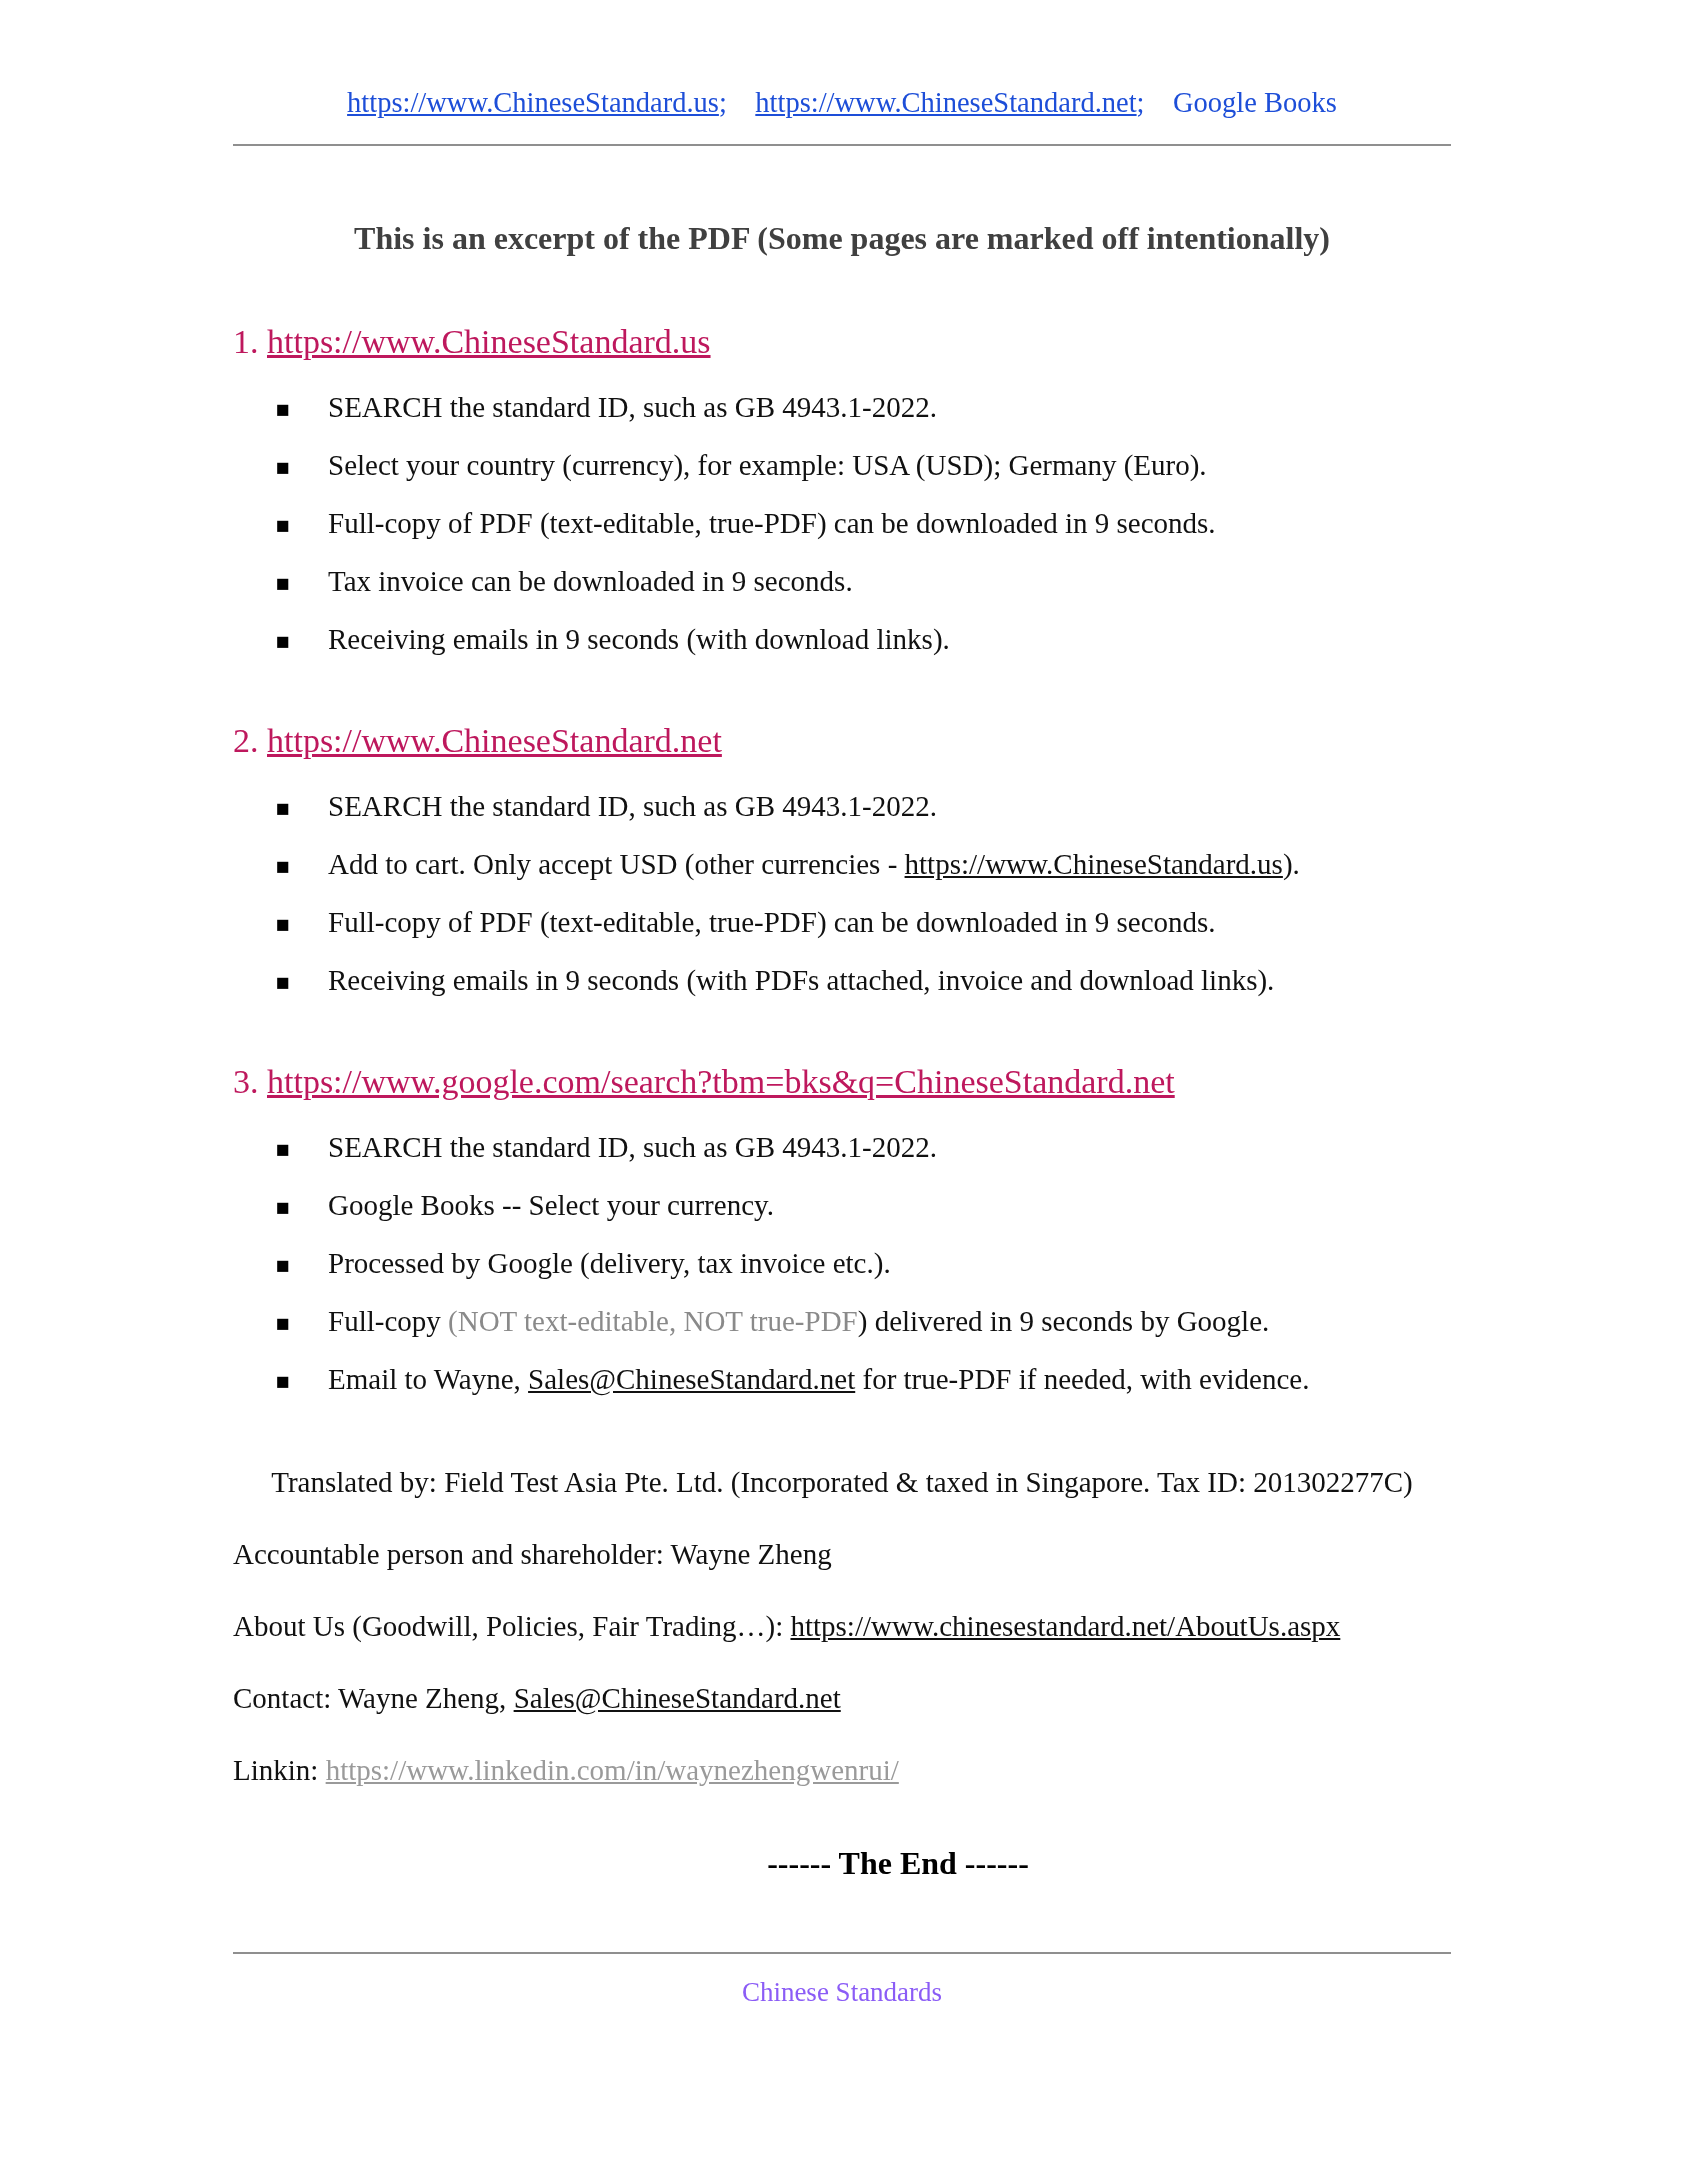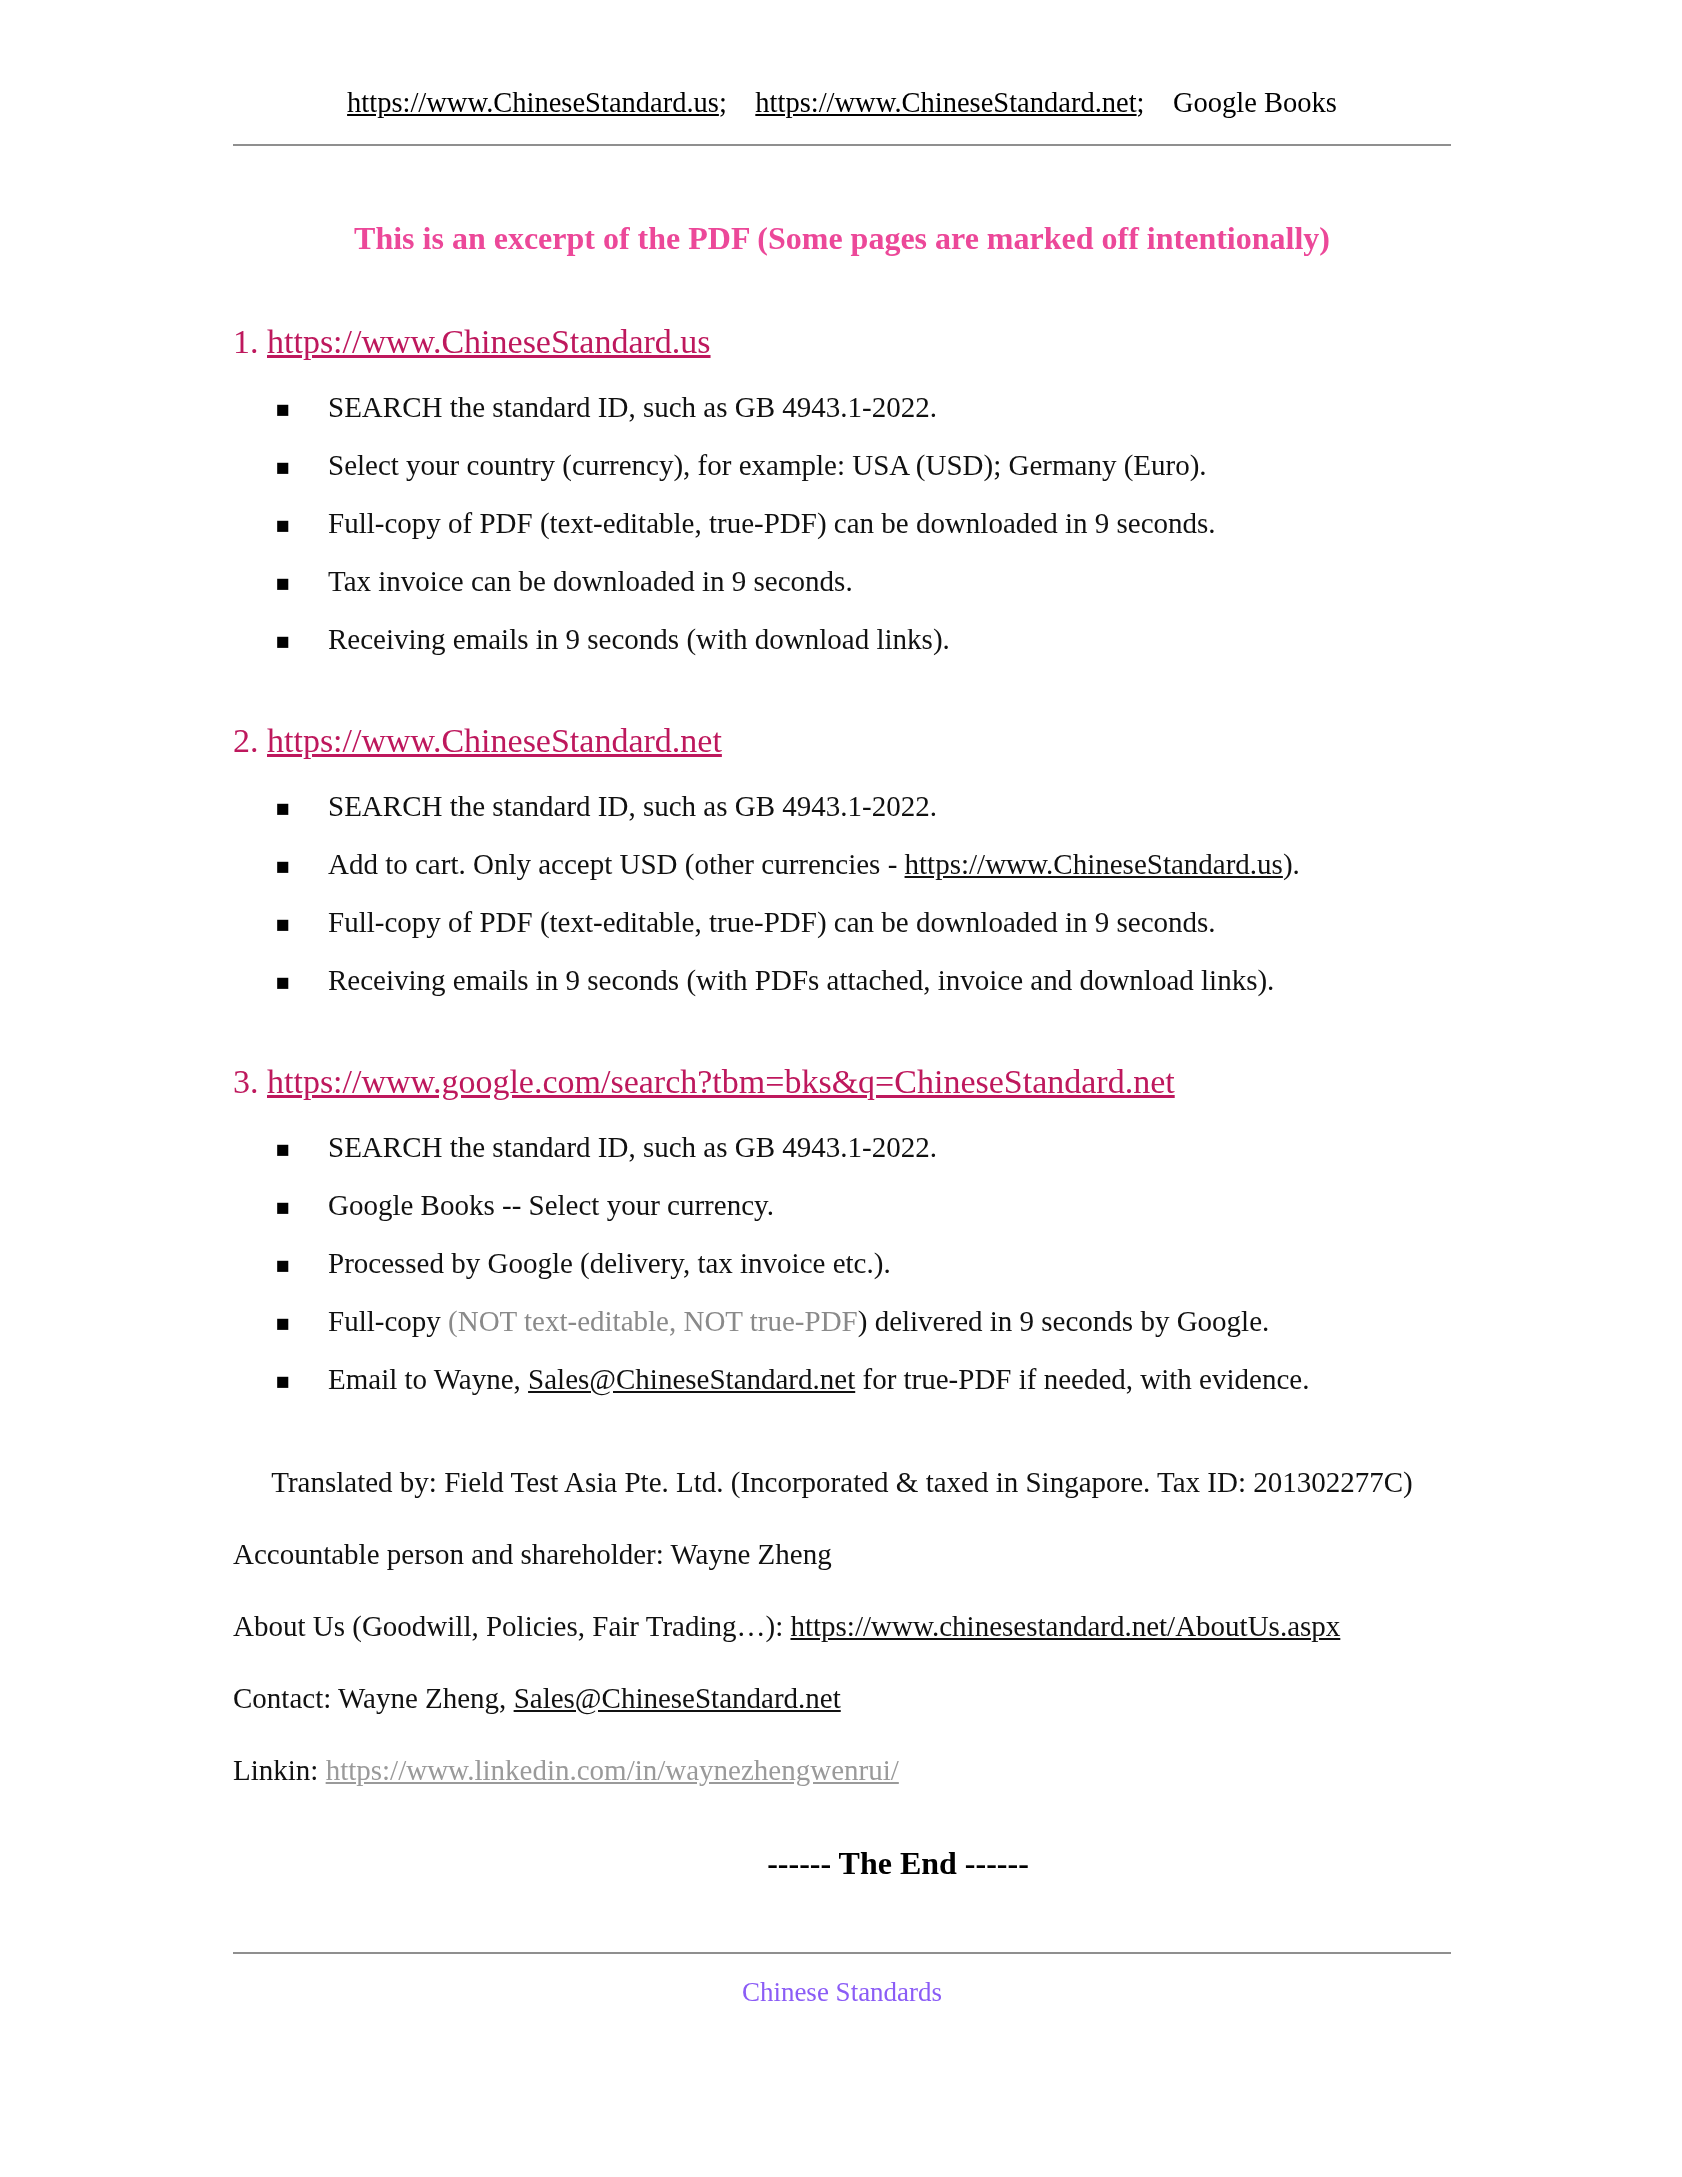--- a/index.html
+++ b/index.html
@@ -11,37 +11,37 @@
     box-sizing: border-box;
     padding: 83px 232px 52px 233px;
     font-family: "Liberation Serif", "DejaVu Serif", serif;
     color: #111111;
   }
   
   .header-line {
     text-align: center;
     font-size: 28.5px;
     line-height: 40px;
-    color: #000000;
+    color: #1d4ed8;
     white-space: pre-wrap;
   }
   .rule {
     border: none;
     border-top: 2.6px solid #8f8f8f;
     margin: 0;
   }
   .header-rule { margin-top: 21px; }
   
   .title {
     margin: 71px 0 0 0;
     text-align: center;
     font-size: 32px;
     line-height: 43px;
     font-weight: bold;
-    color: #ec4899;
+    color: #404040;
   }
   .subtitle {
     margin: 48px 0 0 0;
     text-align: center;
     font-size: 32px;
     line-height: 43px;
     font-weight: normal;
     color: #6e6e6e;
   }
   

